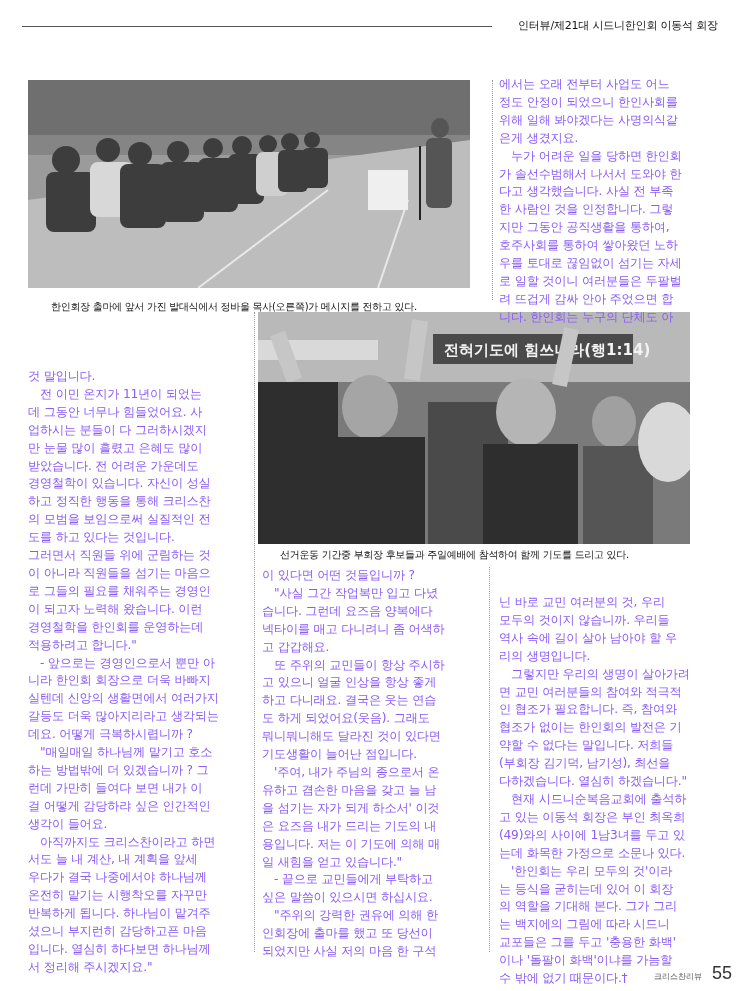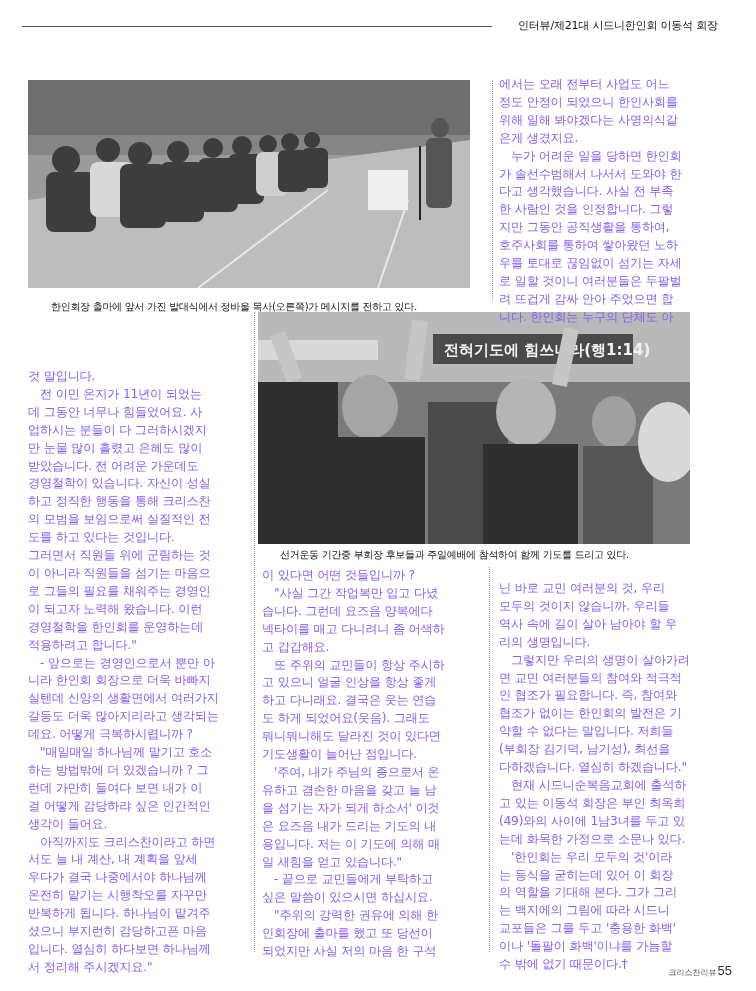--- a/index.html
+++ b/index.html
@@ -17,31 +17,31 @@
   .caption { position: absolute; font-size: 10px; letter-spacing: -0.3px; white-space: nowrap; color: #111; }
   .caption-1 { left: 42px; top: 300px; margin-left: 9px; }
   .caption-2 { left: 280px; top: 548px; }
 
   .col { position: absolute; font-size: 12.2px; line-height: 17.9px; letter-spacing: -0.2px; color: #8b5cf6; }
   .col p { white-space: nowrap; }
   .col .indent { padding-left: 12px; }
   .col-1 { left: 28px; top: 324px; width: 222px; margin-top: 44px; }
   .col-2 { left: 262px; top: 567px; width: 222px; }
   .col-3-top { left: 499px; top: 76px; width: 240px; }
-  .col-3-bot { left: 499px; top: 580px; width: 240px; }
+  .col-3-bot { left: 499px; top: 594px; width: 240px; }
 
   .subhead { font-weight: bold; font-size: 11px; margin: 16px 0 14px 12px; }
 
   .divider { position: absolute; width: 0; border-left: 1px dotted #999; }
   .divider-a { left: 492px; top: 80px; height: 220px; }
   .divider-b { left: 254px; top: 312px; height: 640px; }
   .divider-c { left: 489px; top: 567px; height: 385px; }
 
   .footer { position: absolute; right: 24px; top: 963px; font-size: 8px; color: #555; white-space: nowrap; }
-  .footer .page-num { font-size: 13px; color: #333; margin-left: 1px; font-family: "Liberation Sans", sans-serif; }
+  .footer .page-num { font-size: 18px; color: #333; margin-left: 10px; font-family: "Liberation Sans", sans-serif; }
 </style>
 </head>
 <body>
 
 <div class="header-rule"></div>
 <div class="header-title">인터뷰/제21대 시드니한인회 이동석 회장</div>
 
 <div class="photo photo-1">
   <svg viewBox="0 0 442 208" preserveAspectRatio="none">
     <rect width="442" height="208" fill="#9b9b9b"></rect>

